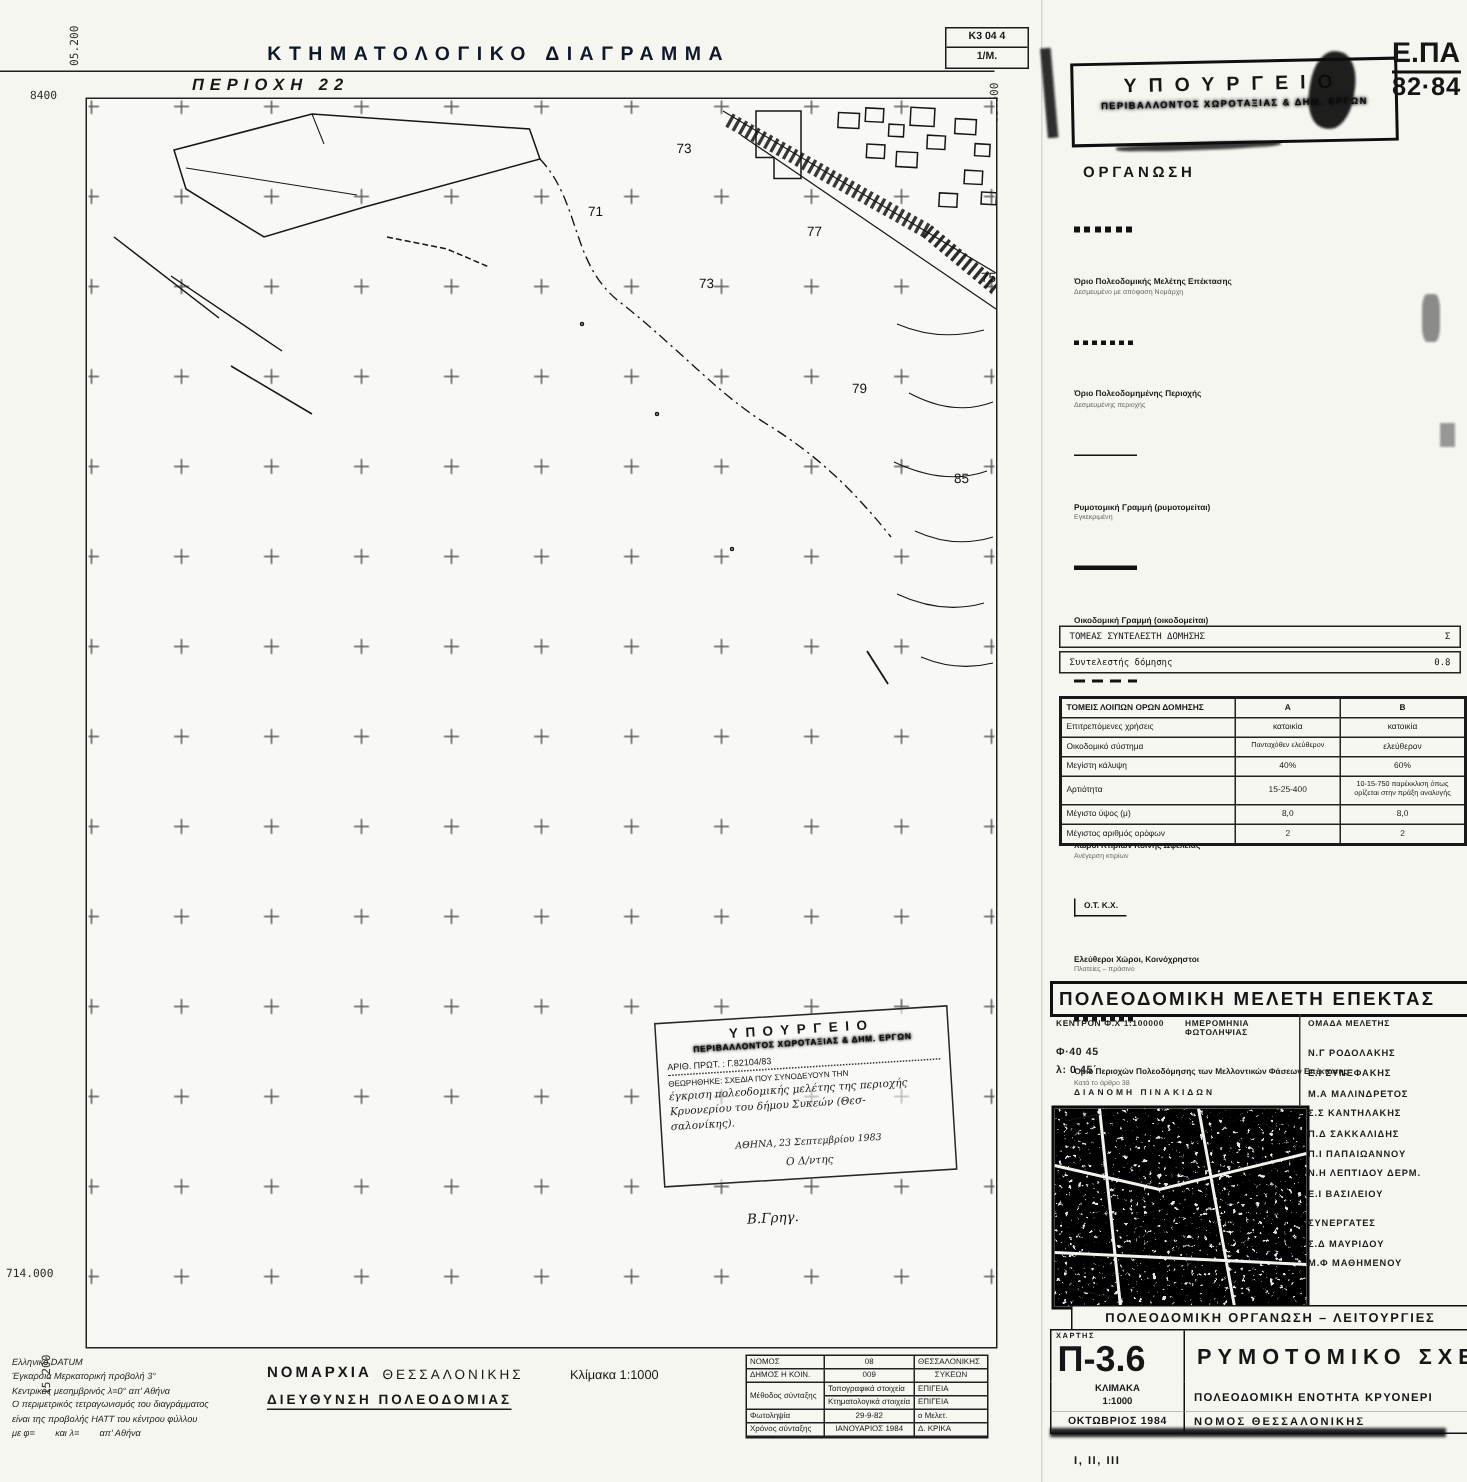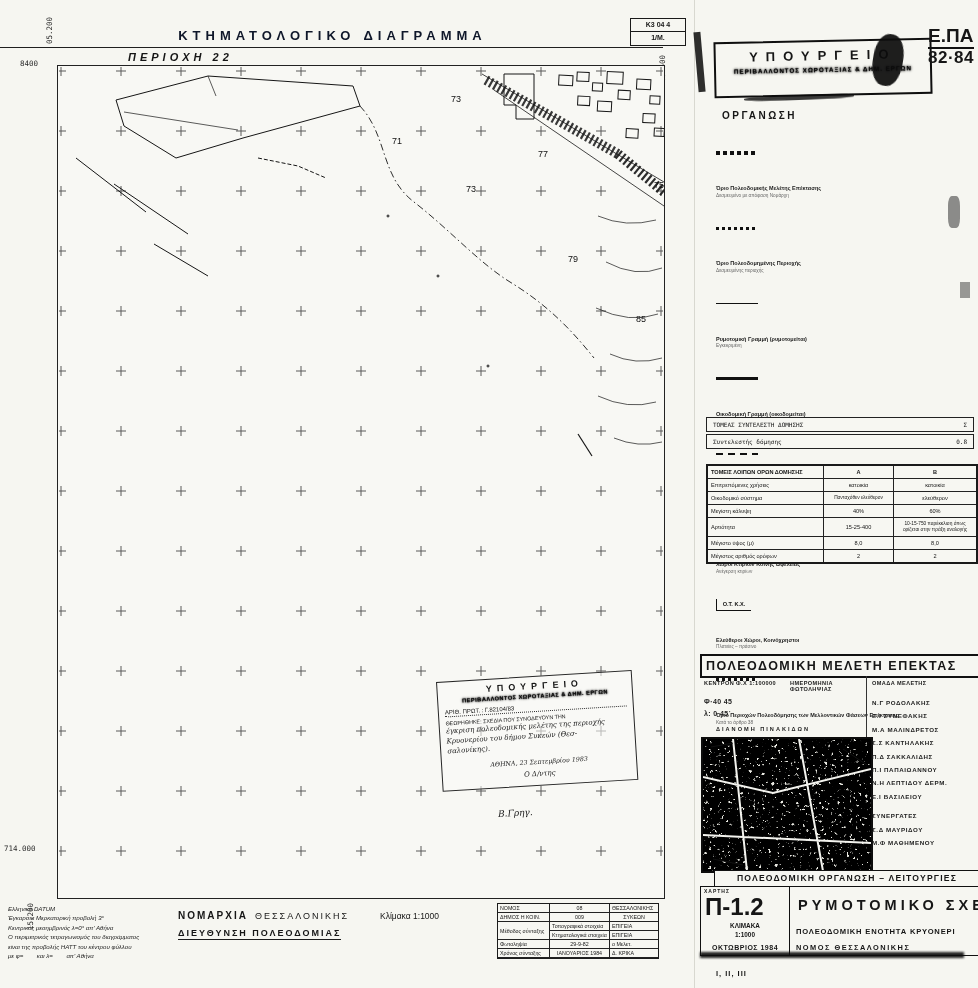--- a/index.html
+++ b/index.html
@@ -411,21 +411,21 @@
   <div>Ε.Ι ΒΑΣΙΛΕΙΟΥ</div>
   <div style="margin-top:6px;">ΣΥΝΕΡΓΑΤΕΣ</div>
   <div>Σ.Δ ΜΑΥΡΙΔΟΥ</div>
   <div>Μ.Φ ΜΑΘΗΜΕΝΟΥ</div>
 </div>
 
 <div class="abs tb-row1">ΠΟΛΕΟΔΟΜΙΚΗ ΟΡΓΑΝΩΣΗ – ΛΕΙΤΟΥΡΓΙΕΣ</div>
 <div class="abs tb-main">
   <div class="tb-cell-code">
     <div class="tb-chart">ΧΑΡΤΗΣ</div>
-    <div class="tb-code">Π-1.2</div>
+    <div class="tb-code">Π-3.6</div>
   </div>
   <div class="tb-title">ΡΥΜΟΤΟΜΙΚΟ ΣΧΕΔ</div>
 </div>
 <div class="abs tb-row3">
   <div class="tb-scale">
     <div>ΚΛΙΜΑΚΑ</div>
     <div>1:1000</div>
   </div>
   <div class="tb-unit">ΠΟΛΕΟΔΟΜΙΚΗ ΕΝΟΤΗΤΑ ΚΡΥΟΝΕΡΙ</div>
 </div>

